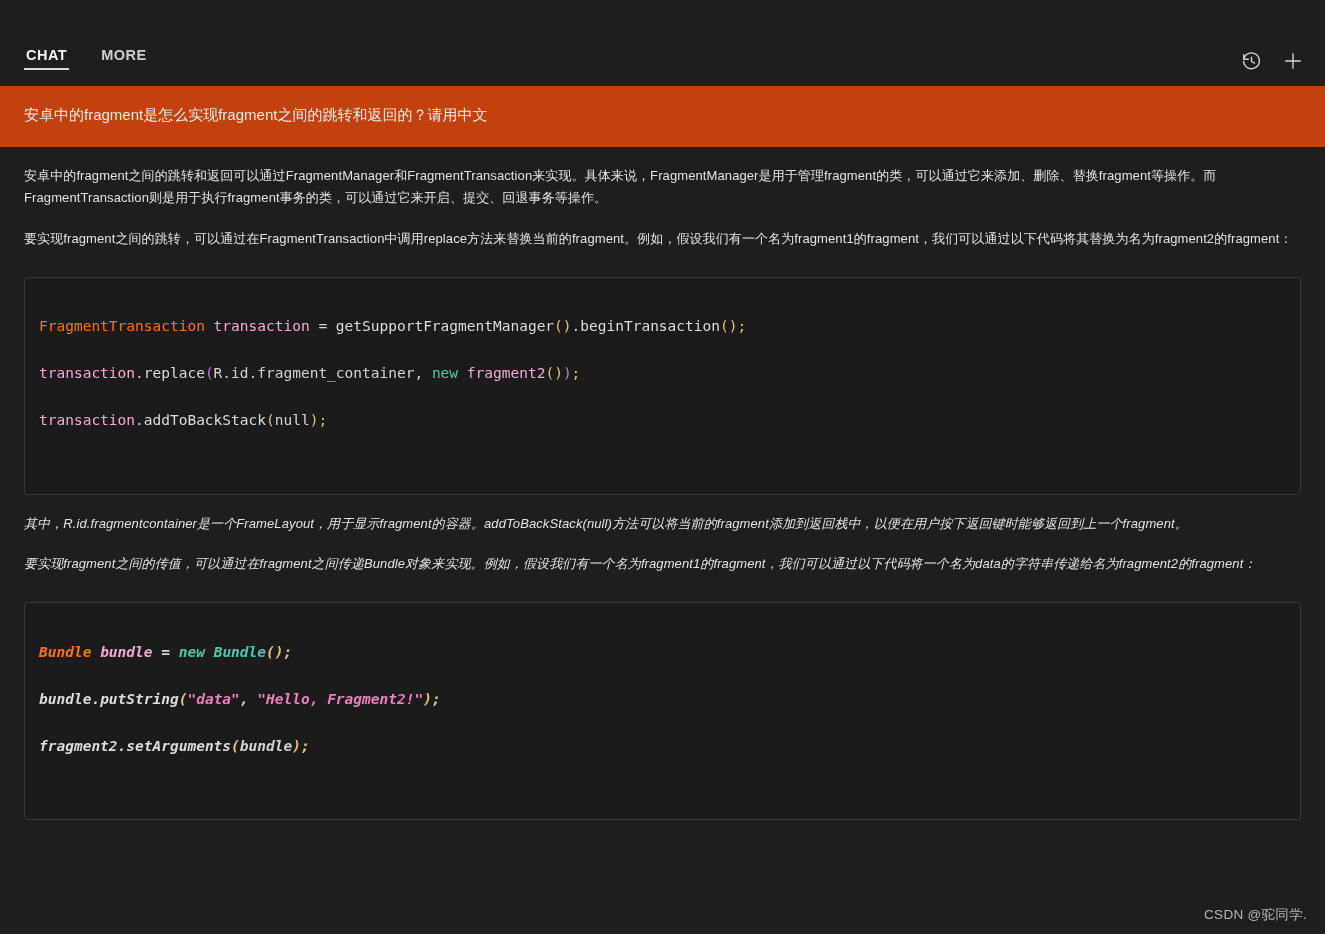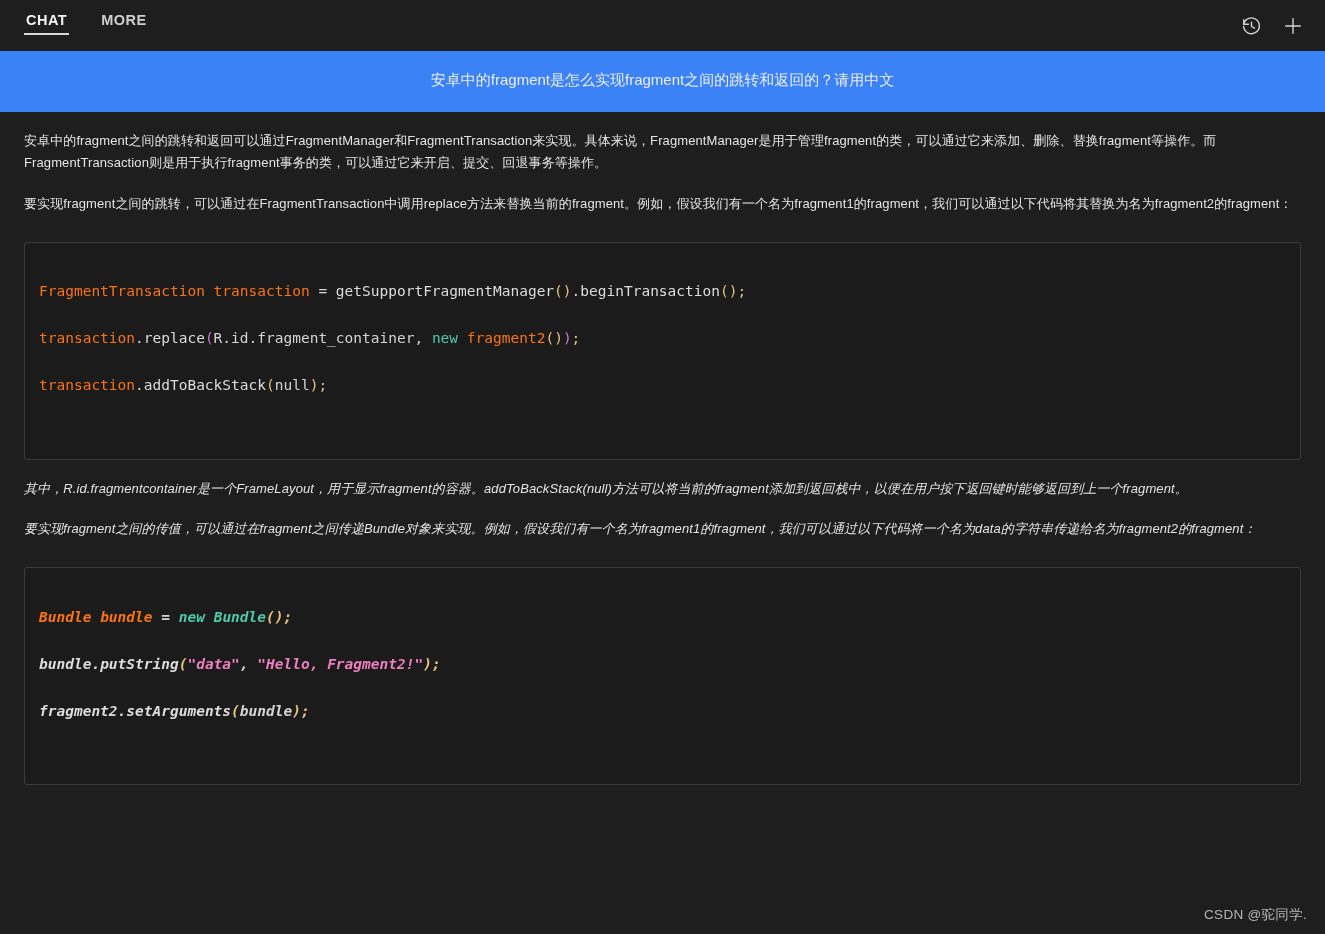--- a/index.html
+++ b/index.html
@@ -18,20 +18,21 @@
 
   
   .topbar {
     height: 50px;
     background: #1e1e1e;
     display: flex;
     align-items: flex-start;
     position: relative;
     padding-top: 12px;
     box-sizing: border-box;
+    margin-top: 35px;
   }
   .tabs {
     display: flex;
     align-items: flex-start;
     padding-left: 24px;
     gap: 30px;
   }
   .tab {
     font-size: 14.5px;
     font-weight: bold;
@@ -73,23 +74,22 @@
   .topbar-sep {
     height: 1px;
     background: #1a1a1a;
   }
 
   
   .conversation {
     background: #1e1e1e;
   }
   .user-row {
-    background: #3b82f6;
+    background: #c2410c;
     padding: 18px 24px 20px 24px;
-    text-align: center;
   }
   .user-row .q {
     font-size: 15px;
     line-height: 1.5;
     color: #ececec;
   }
 
   .answer {
     padding: 0 24px;
   }
@@ -118,21 +118,21 @@
     overflow: hidden;
   }
   .codeblock.italic {
     font-style: italic;
     font-weight: bold;
   }
   .code-line { display: block; }
 
   
   .t-type   { color: #f97316; }
-  .t-var    { color: #f97316; }
+  .t-var    { color: #f9a8d4; }
   .t-fn     { color: #dcdcdc; }
   .t-op     { color: #d4d4d4; }
   .t-kw     { color: #4ec9a7; }
   .t-p1     { color: #e5c07b; }
   .t-p2     { color: #c678dd; }
   .t-str    { color: #ef7ec0; }
   .t-plain  { color: #d4d4d4; }
   .t-punc   { color: #e5c07b; }
 
   

